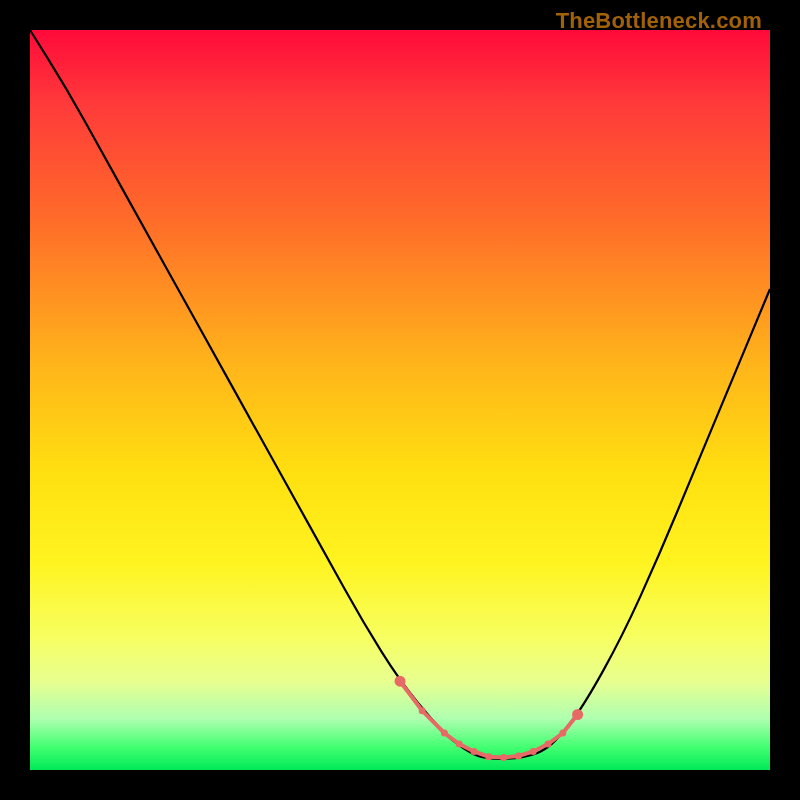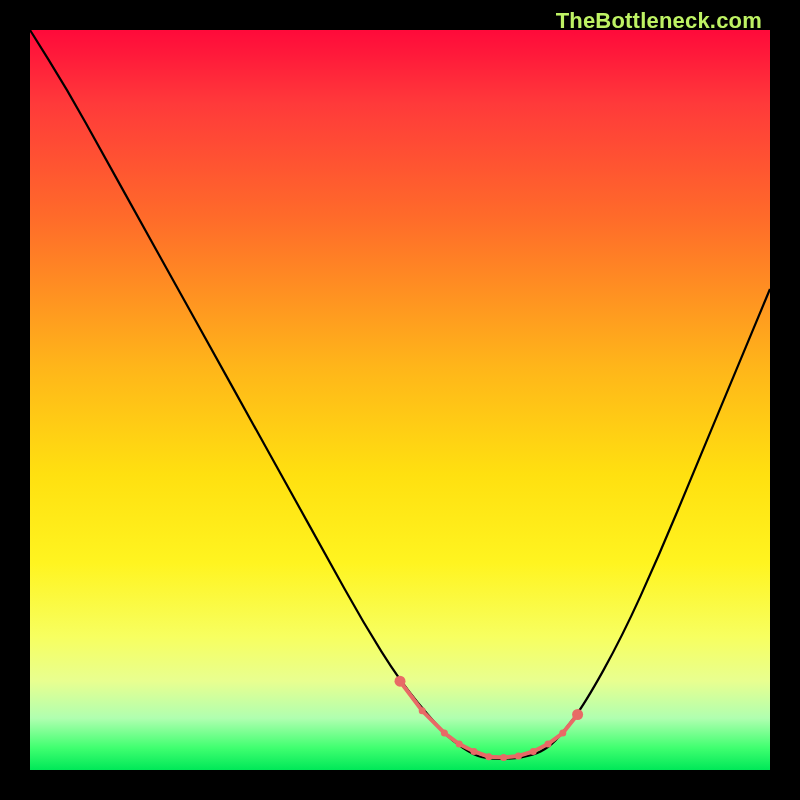--- a/index.html
+++ b/index.html
@@ -30,21 +30,21 @@
       #00e858 100%
     );
   }
   .credit {
     position: absolute;
     top: 8px;
     right: 38px;
     font-family: Arial, Helvetica, sans-serif;
     font-size: 22px;
     font-weight: bold;
-    color: #bef264;
+    color: #a16207;
     letter-spacing: 0.2px;
   }
   svg.overlay {
     position: absolute;
     left: 30px;
     top: 30px;
     width: 740px;
     height: 740px;
     overflow: visible;
   }

